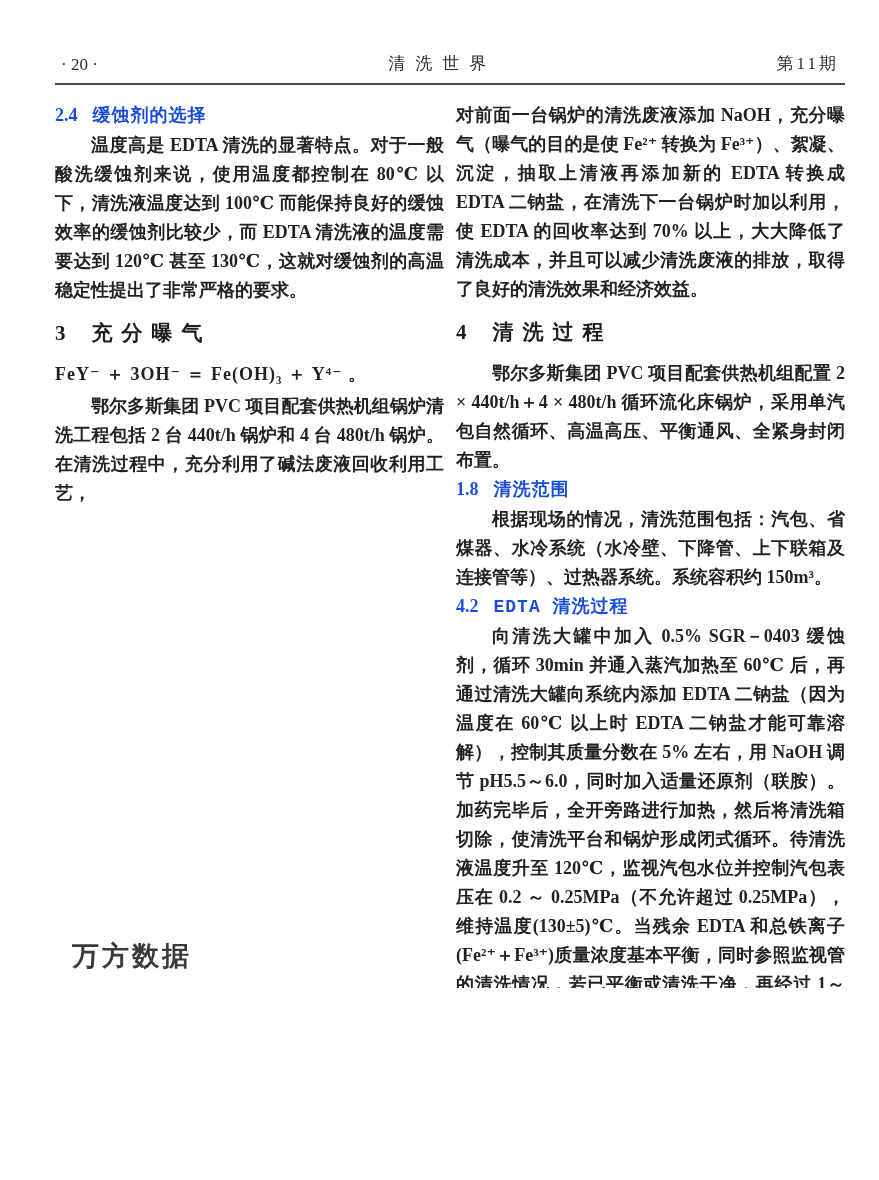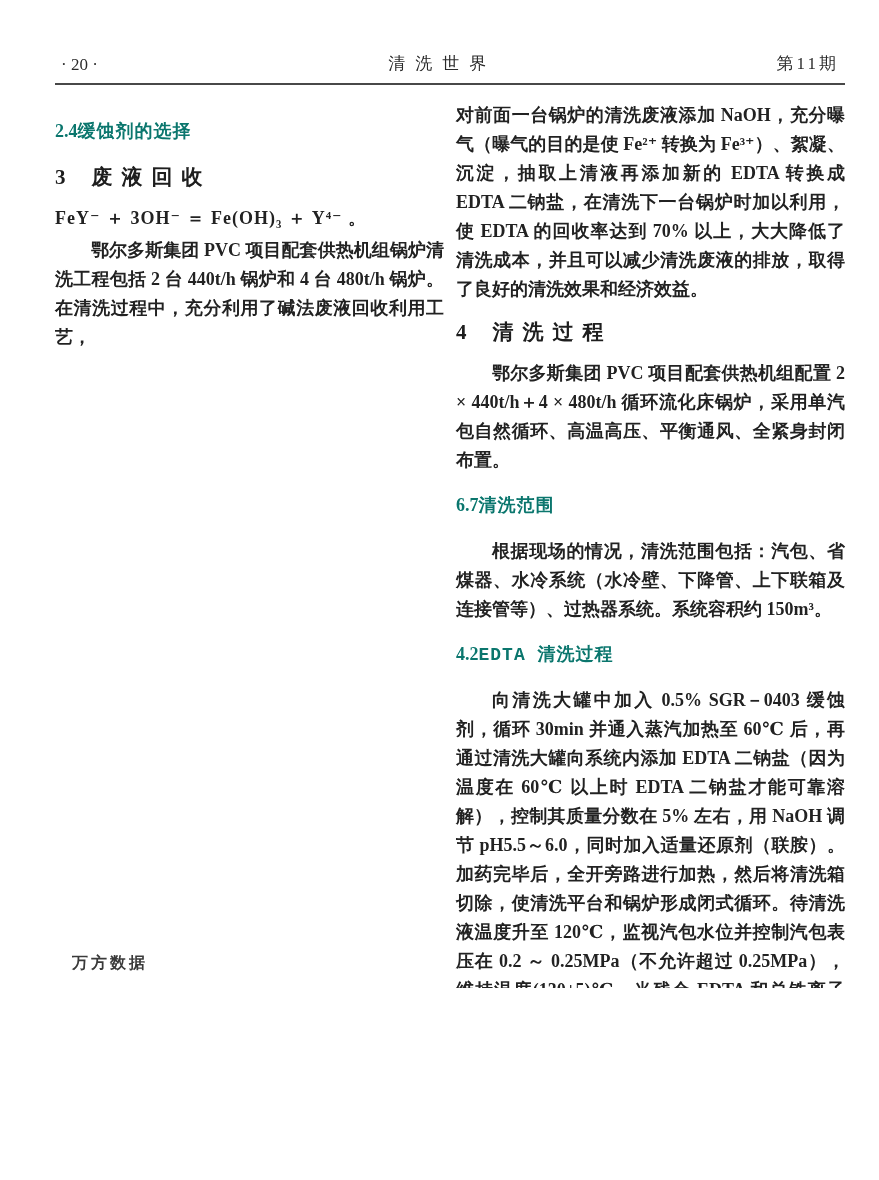--- a/index.html
+++ b/index.html
@@ -67,39 +67,40 @@
     color: #222;
     margin: 14px 0 12px 0;
   }
   .sec-heading .sec-title {
     letter-spacing: 9px;
   }
   
   .sub-heading {
     display: flex;
     align-items: baseline;
+    gap: 15px;
     font-weight: bold;
-    color: #0f766e;
-    margin: 16px 0;
+    color: #1d4ed8;
+    margin: 0 0;
   }
   .sub-heading .sub-title {
     letter-spacing: 1px;
     font-family: Liberation Mono, monospace;
   }
   .equation {
     margin: 3px 0;
     text-indent: 0;
     letter-spacing: 1px;
   }
   
   .watermark {
     position: absolute;
     left: 72px;
     bottom: 14px;
-    font-size: 16px;
+    font-size: 27px;
     font-weight: bold;
     color: #3d3d3d;
     letter-spacing: 3px;
     font-family: "Liberation Sans", "DejaVu Sans", sans-serif;
   }
 </style>
 </head>
 <body>
 
 <div class="page">
@@ -112,25 +113,26 @@
 
   <div class="columns">
 
     <div class="col">
 
       <div class="sub-heading">
         <span>2.4</span>
         <span class="sub-title">缓蚀剂的选择</span>
       </div>
 
+      <p class="para">温度高是 EDTA 清洗的显著特点。对于一般酸洗缓蚀剂来说，使用温度都控制在 80℃ 以下，清洗液温度达到 100℃ 而能保持良好的缓蚀效率的缓蚀剂比较少，而 EDTA 清洗液的温度需要达到 120℃ 甚至 130℃，这就对缓蚀剂的高温稳定性提出了非常严格的要求。</p>
 
 
       <div class="sec-heading">
         <span>3</span>
-        <span class="sec-title">废液回收</span>
+        <span class="sec-title">充分曝气</span>
       </div>
 
 
 
       <p class="para equation">FeY⁻ ＋ 3OH⁻ ＝ Fe(OH)₃ ＋ Y⁴⁻ 。</p>
 
       <p class="para">鄂尔多斯集团 PVC 项目配套供热机组锅炉清洗工程包括 2 台 440t/h 锅炉和 4 台 480t/h 锅炉。在清洗过程中，充分利用了碱法废液回收利用工艺，</p>
 
     </div>
 
@@ -139,21 +141,21 @@
       <p class="para cont">对前面一台锅炉的清洗废液添加 NaOH，充分曝气（曝气的目的是使 Fe²⁺ 转换为 Fe³⁺）、絮凝、沉淀，抽取上清液再添加新的 EDTA 转换成 EDTA 二钠盐，在清洗下一台锅炉时加以利用，使 EDTA 的回收率达到 70% 以上，大大降低了清洗成本，并且可以减少清洗废液的排放，取得了良好的清洗效果和经济效益。</p>
 
       <div class="sec-heading">
         <span>4</span>
         <span class="sec-title">清洗过程</span>
       </div>
 
       <p class="para">鄂尔多斯集团 PVC 项目配套供热机组配置 2 × 440t/h＋4 × 480t/h 循环流化床锅炉，采用单汽包自然循环、高温高压、平衡通风、全紧身封闭布置。</p>
 
       <div class="sub-heading">
-        <span>6.7</span>
+        <span>1.8</span>
         <span class="sub-title">清洗范围</span>
       </div>
 
       <p class="para">根据现场的情况，清洗范围包括：汽包、省煤器、水冷系统（水冷壁、下降管、上下联箱及连接管等）、过热器系统。系统容积约 150m³。</p>
 
       <div class="sub-heading">
         <span>4.2</span>
         <span class="sub-title">EDTA 清洗过程</span>
       </div>
 

